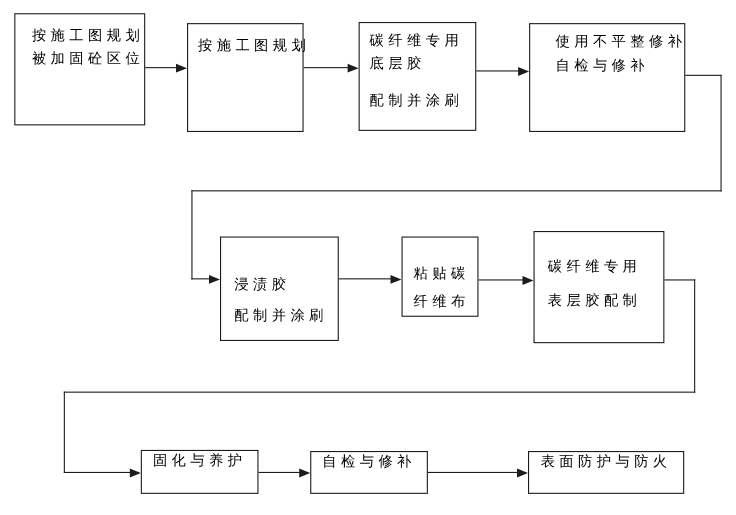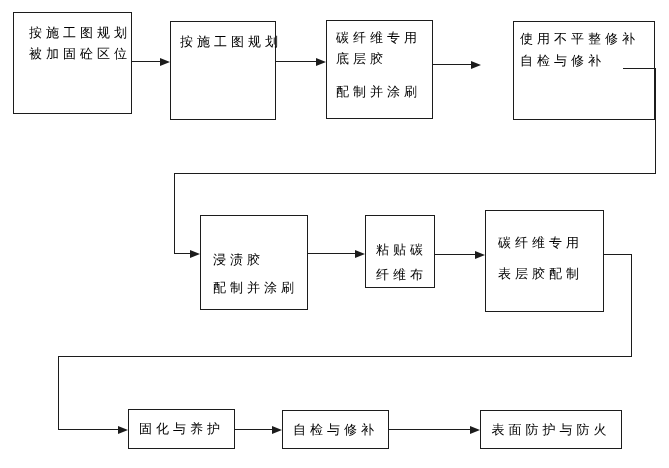--- a/index.html
+++ b/index.html
@@ -17,27 +17,27 @@
     background:#ffffff;
     color:#000000;
     font-size:13px;
     letter-spacing:4px;
   }
   .ln{white-space:nowrap;}
   
   #b1{left:13px;top:12px;width:119px;height:102px;padding:9px 0 0 9px;line-height:21px;text-align:right;}
   #b2{left:170px;top:21px;width:106px;height:99px;padding:7px 0 0 9px;line-height:26px;}
   #b3{left:326px;top:20px;width:107px;height:99px;padding:6px 0 0 9px;line-height:21px;}
-  #b4{left:481px;top:21px;width:142px;height:99px;padding:6px 0 0 6px;line-height:22px;margin-left:32px;}
+  #b4{left:481px;top:21px;width:142px;height:99px;padding:6px 0 0 23px;line-height:22px;}
   
   #b5{left:200px;top:215px;width:108px;height:95px;padding:33px 0 0 12px;line-height:21px;}
   #b6{left:365px;top:215px;width:70px;height:73px;padding:21px 0 0 10px;line-height:25px;}
   #b7{left:485px;top:210px;width:119px;height:102px;padding:21px 0 0 12px;line-height:21px;}
   
-  .one-line{display:flex;align-items:center;justify-content:center;font-family:Liberation Mono, monospace;}
+  .one-line{display:flex;justify-content:center;font-family:Liberation Mono, monospace;}
   #b8{left:128px;top:409px;width:107px;height:40px;}
   #b9{left:282px;top:410px;width:107px;height:39px;}
   #b10{left:480px;top:410px;width:142px;height:39px;}
   
   .g12{margin-top:12px;}
   .g7{margin-top:7px;}
   .g10{margin-top:10px;}
   
   .hline{position:absolute;height:1px;background:#1c1c1c;}
   .vline{position:absolute;width:1px;background:#1c1c1c;}

